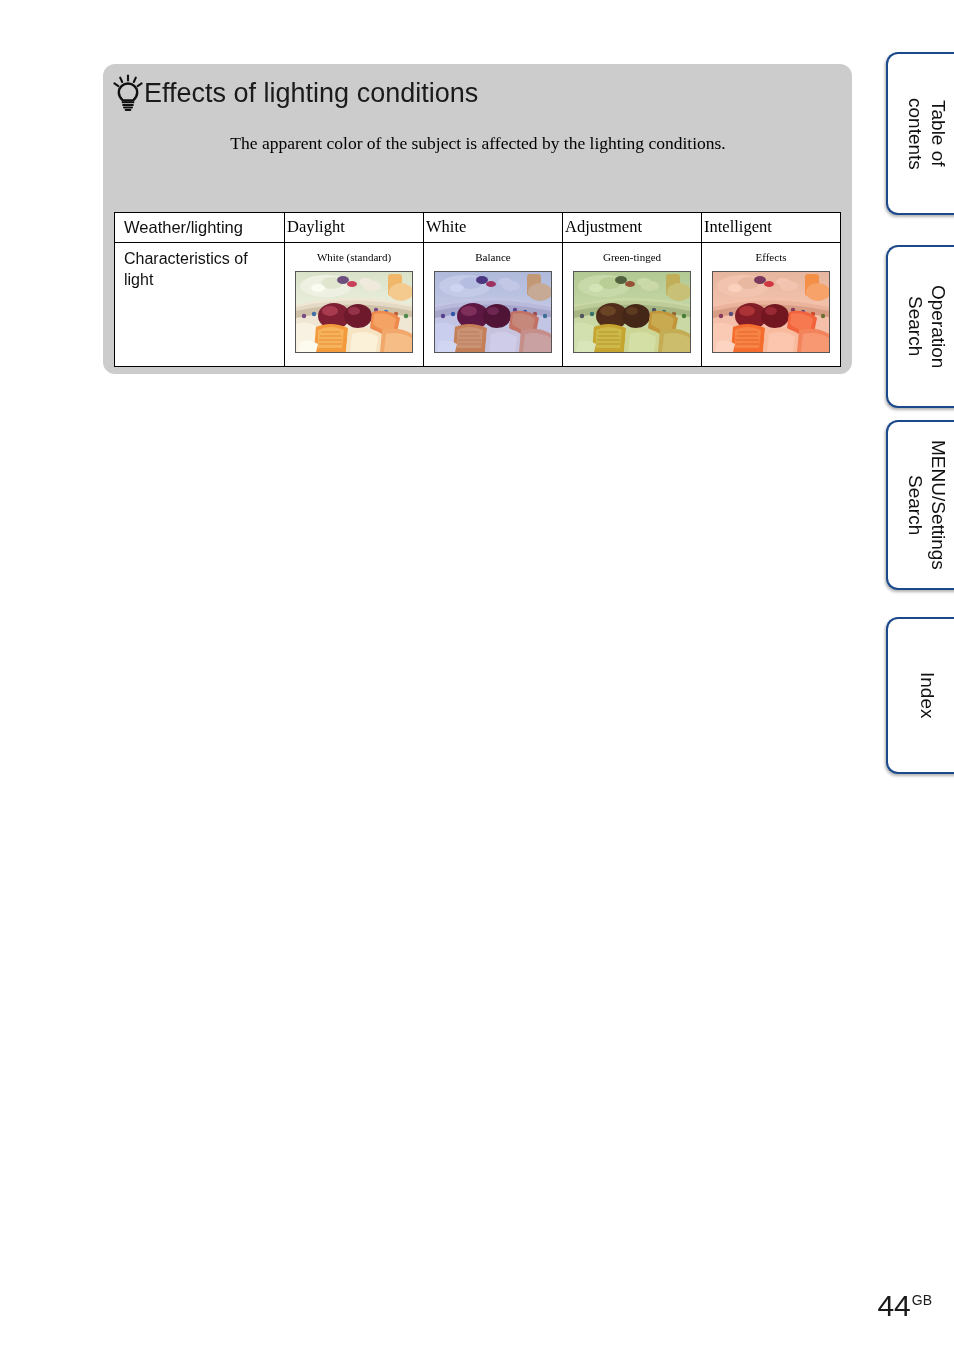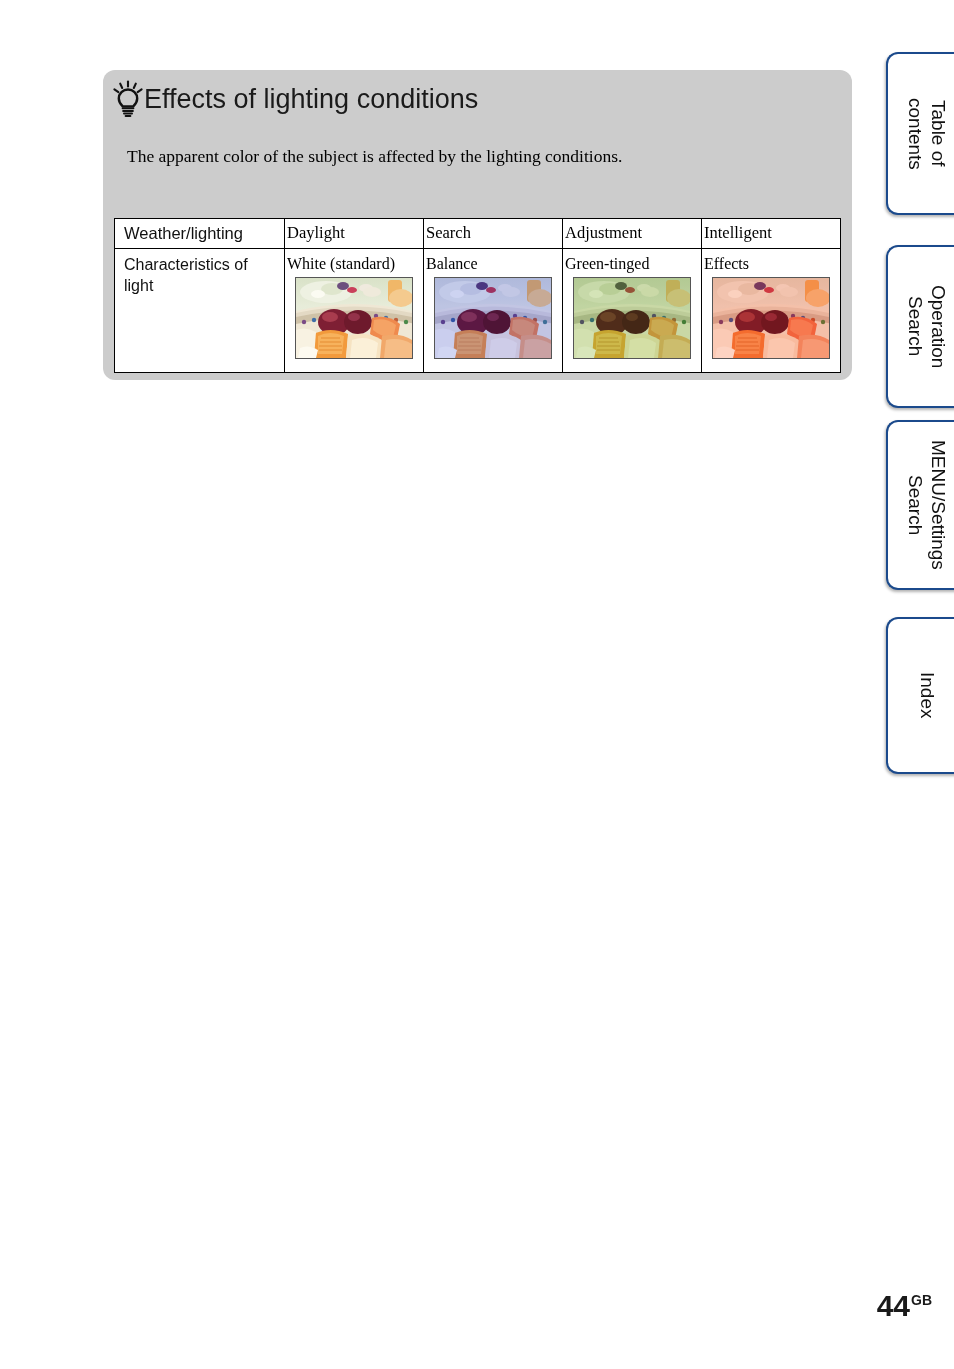--- a/index.html
+++ b/index.html
@@ -12,21 +12,21 @@
     height: 1369px;
     position: relative;
     font-family: "Liberation Serif", serif;
     overflow: hidden;
   }
 
   
   #tip-panel {
     position: absolute;
     left: 103px;
-    top: 70px;
+    top: 64px;
     width: 749px;
     height: 310px;
     background: #cccccc;
     border-radius: 12px;
     box-sizing: border-box;
   }
 
   #tip-heading {
     position: absolute;
     left: 8px;
@@ -53,21 +53,21 @@
   #tip-body {
     position: absolute;
     left: 12px;
     top: 62px;
     width: 726px;
     font-family: "Liberation Serif", serif;
     font-size: 17.5px;
     line-height: 24.5px;
     color: #000000;
   }
-  #tip-body p { margin: 12px; }
+  #tip-body p { margin: 5px; text-align: center; }
 
   
   #lighting-table {
     position: absolute;
     left: 11px;
     top: 148px;
     width: 726px;
     border-collapse: collapse;
     background: #8b5cf6;
     table-layout: fixed;
@@ -99,22 +99,23 @@
   .row-label {
     font-family: "Liberation Sans", sans-serif;
     font-size: 16px;
     color: #111;
     padding: 5px 6px 6px 9px !important;
     line-height: 21px;
     height: 112px;
   }
   .cell-desc {
     font-family: "Liberation Serif", serif;
-    font-size: 16px;
+    font-size: 11px;
     color: #000;
+    text-align: center;
     padding: 5px 2px 4px 2px !important;
     line-height: 19px;
   }
   .photo-wrap {
     display: flex;
     justify-content: center;
     padding-bottom: 7px;
   }
 
   
@@ -174,21 +175,20 @@
   #tab-index  { top: 617px; height: 157px; }
 
   
   #page-number {
     position: absolute;
     right: 22px;
     bottom: 48px;
     font-family: "Liberation Sans", sans-serif;
     color: #1a1a1a;
     line-height: 1;
-    font-weight: bold;
   }
   #page-num-value { font-size: 30px; }
   #page-num-suffix { font-size: 14px; vertical-align: 11px; margin-left: 1px; }
 </style>
 </head>
 <body>
 
 <div id="tip-panel">
 
   <div id="tip-heading">
@@ -220,21 +220,21 @@
       <col class="col-label">
         <col class="col-photo">
         <col class="col-photo">
         <col class="col-photo">
         <col class="col-photo">
     </colgroup>
     <tbody>
       <tr>
         <td class="hdr-label">Weather/lighting</td>
         <td class="hdr-cond">Daylight</td>
-        <td class="hdr-cond">Search</td>
+        <td class="hdr-cond">White</td>
         <td class="hdr-cond">Adjustment</td>
         <td class="hdr-cond">Intelligent</td>
       </tr>
       <tr>
         <td class="row-label">Characteristics of light</td>
 
         <td>
           <div class="cell-desc">White (standard)</div>
           <div class="photo-wrap">
             <div class="photo">

